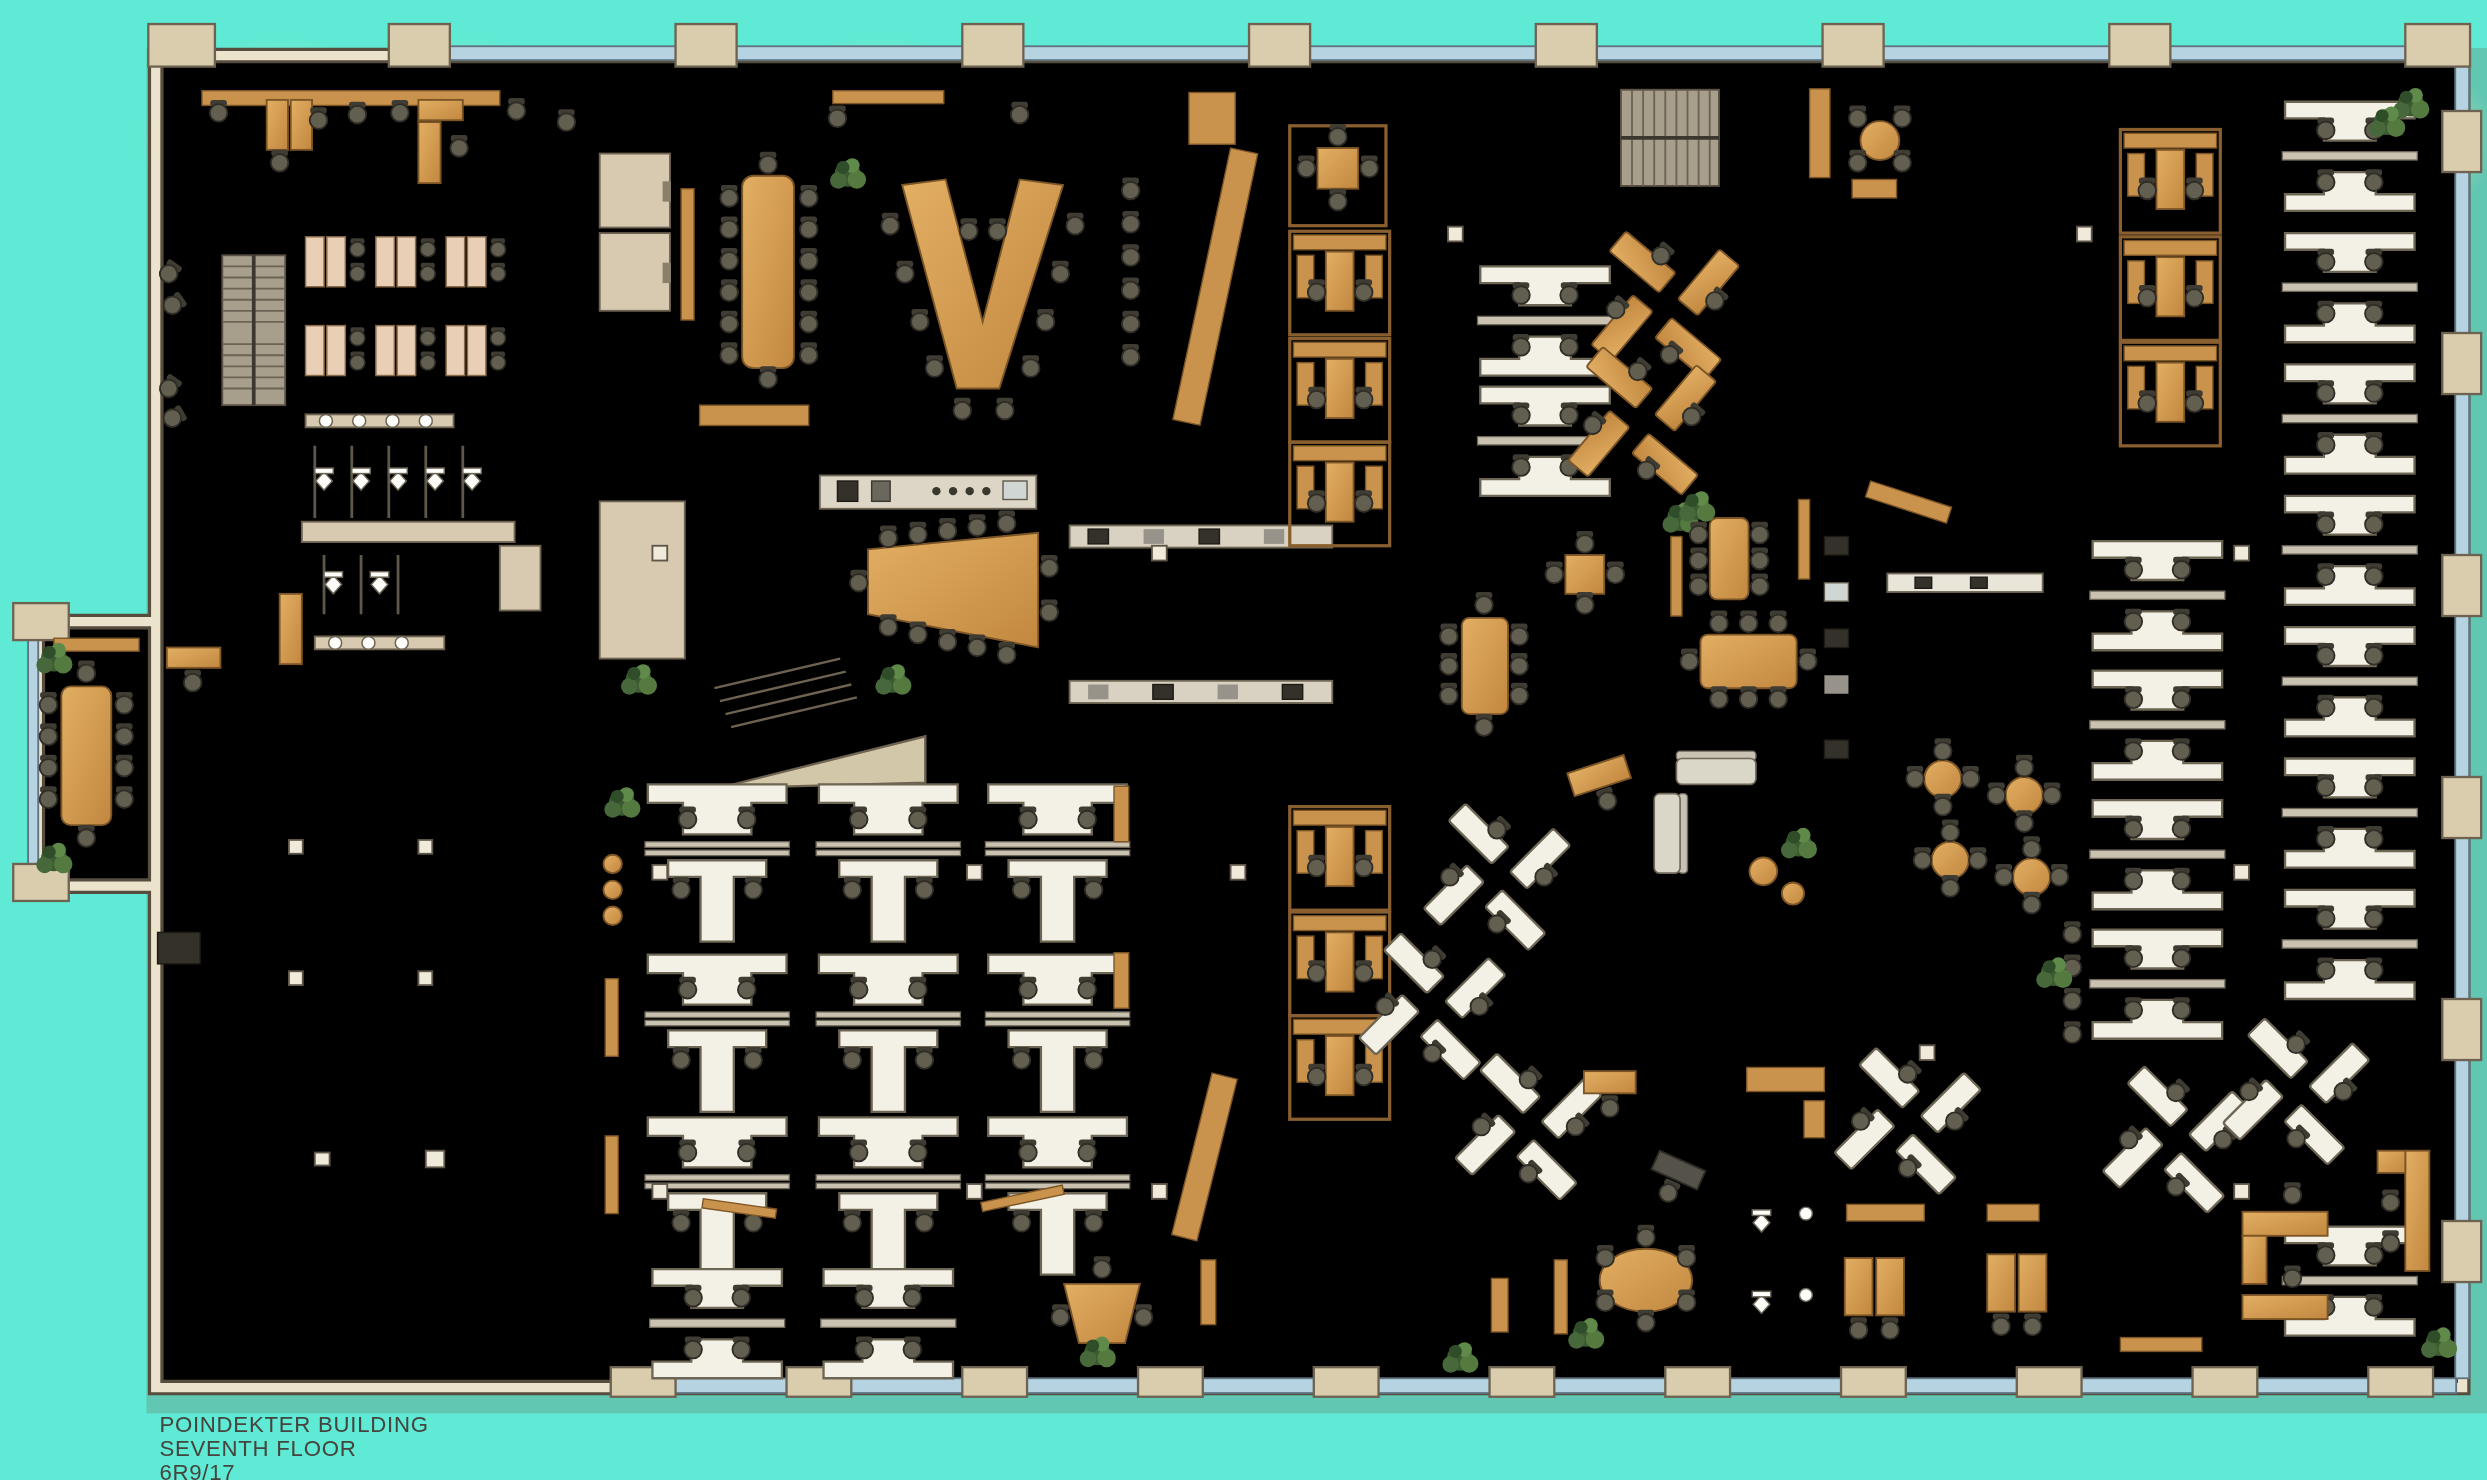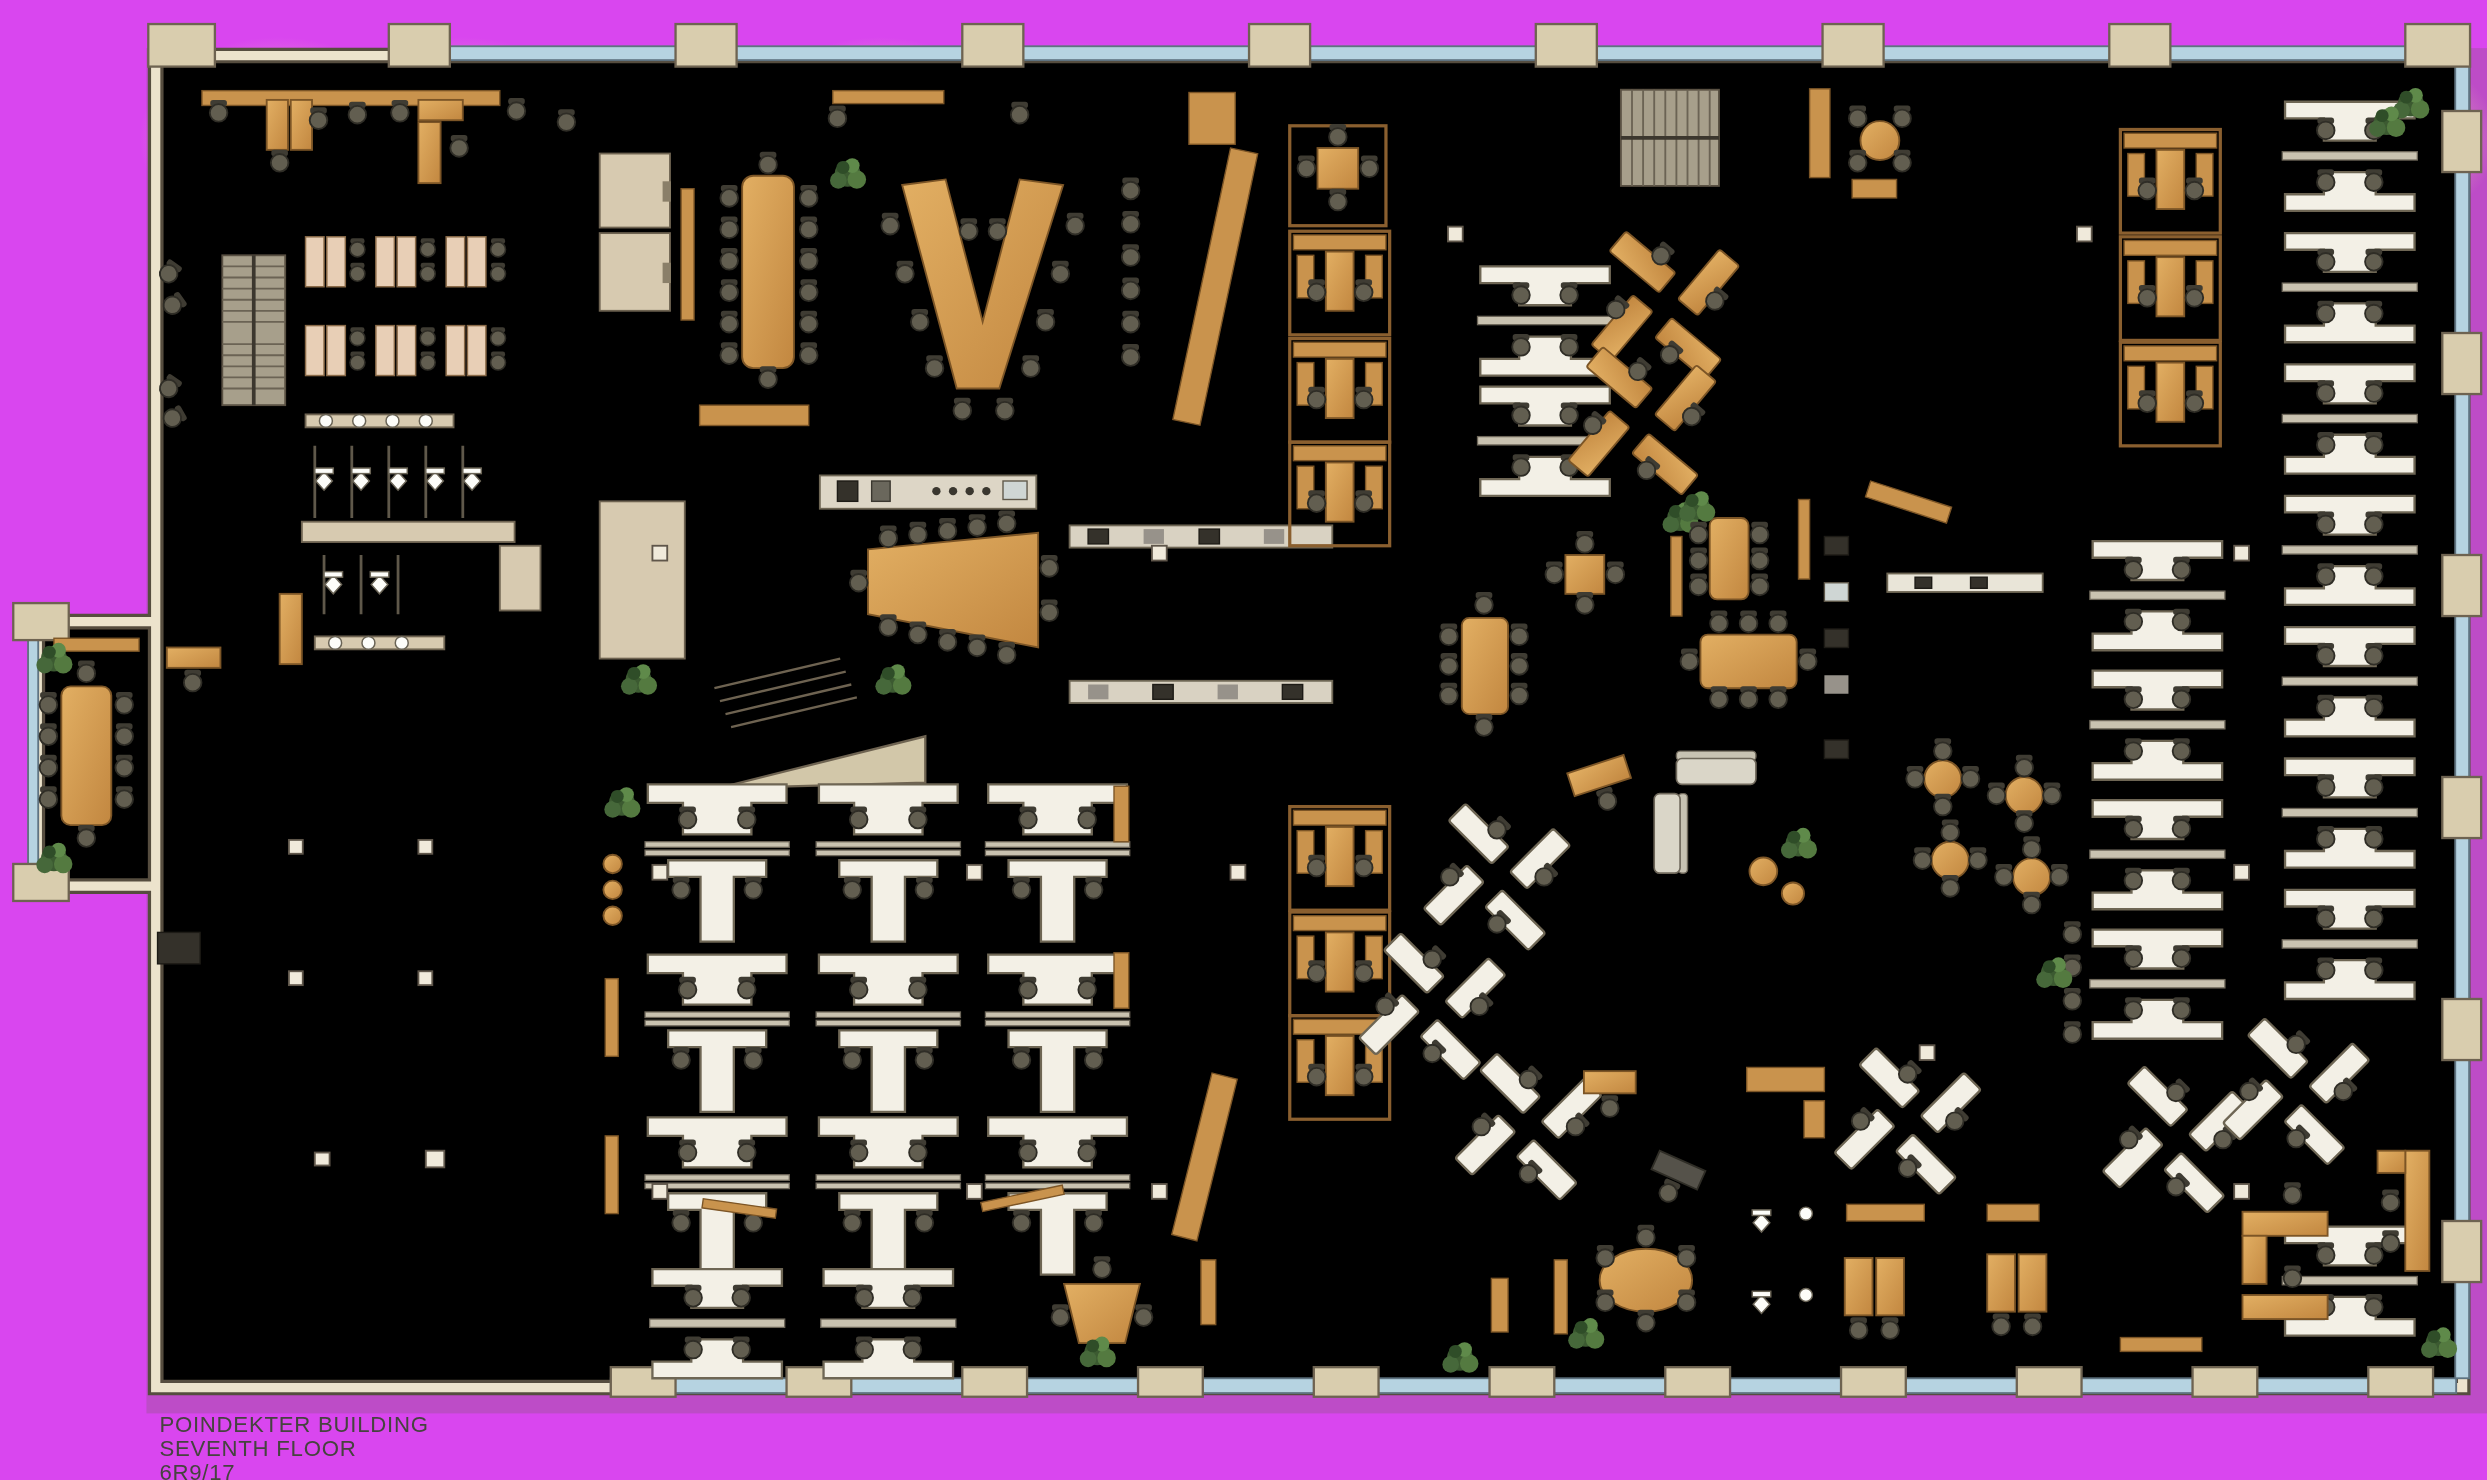--- a/index.html
+++ b/index.html
@@ -1,16 +1,16 @@
 <!DOCTYPE html>
 <html style="font-size:15px"><head>
 <meta charset="utf-8">
 <style>
   html,body{margin:0;padding:0;background:#ffffff;}
-  .stage{position:relative;width:2487px;height:1480px;background:#d946ef;overflow:hidden;
+  .stage{position:relative;width:2487px;height:1480px;background:#5eead4;overflow:hidden;
          font-family:"Liberation Sans", sans-serif;}
   svg{position:absolute;inset:0;display:block;}
   
   .wo{fill:none;stroke:#564d3f;stroke-width:17;stroke-linejoin:miter;}
   .wi{fill:none;stroke:#ece3cc;stroke-width:10;stroke-linejoin:miter;}
   .vo{fill:none;stroke:#5a5143;stroke-width:12;}
   .vi{fill:none;stroke:#efe7d2;stroke-width:6.5;}
   .wd{fill:url(#gw);stroke:#7c5526;stroke-width:2;}
   .wd2{fill:#c9934d;stroke:#7c5526;stroke-width:1.5;}
   .wt{fill:#f3f0e6;stroke:#6e6654;stroke-width:2.5;}

